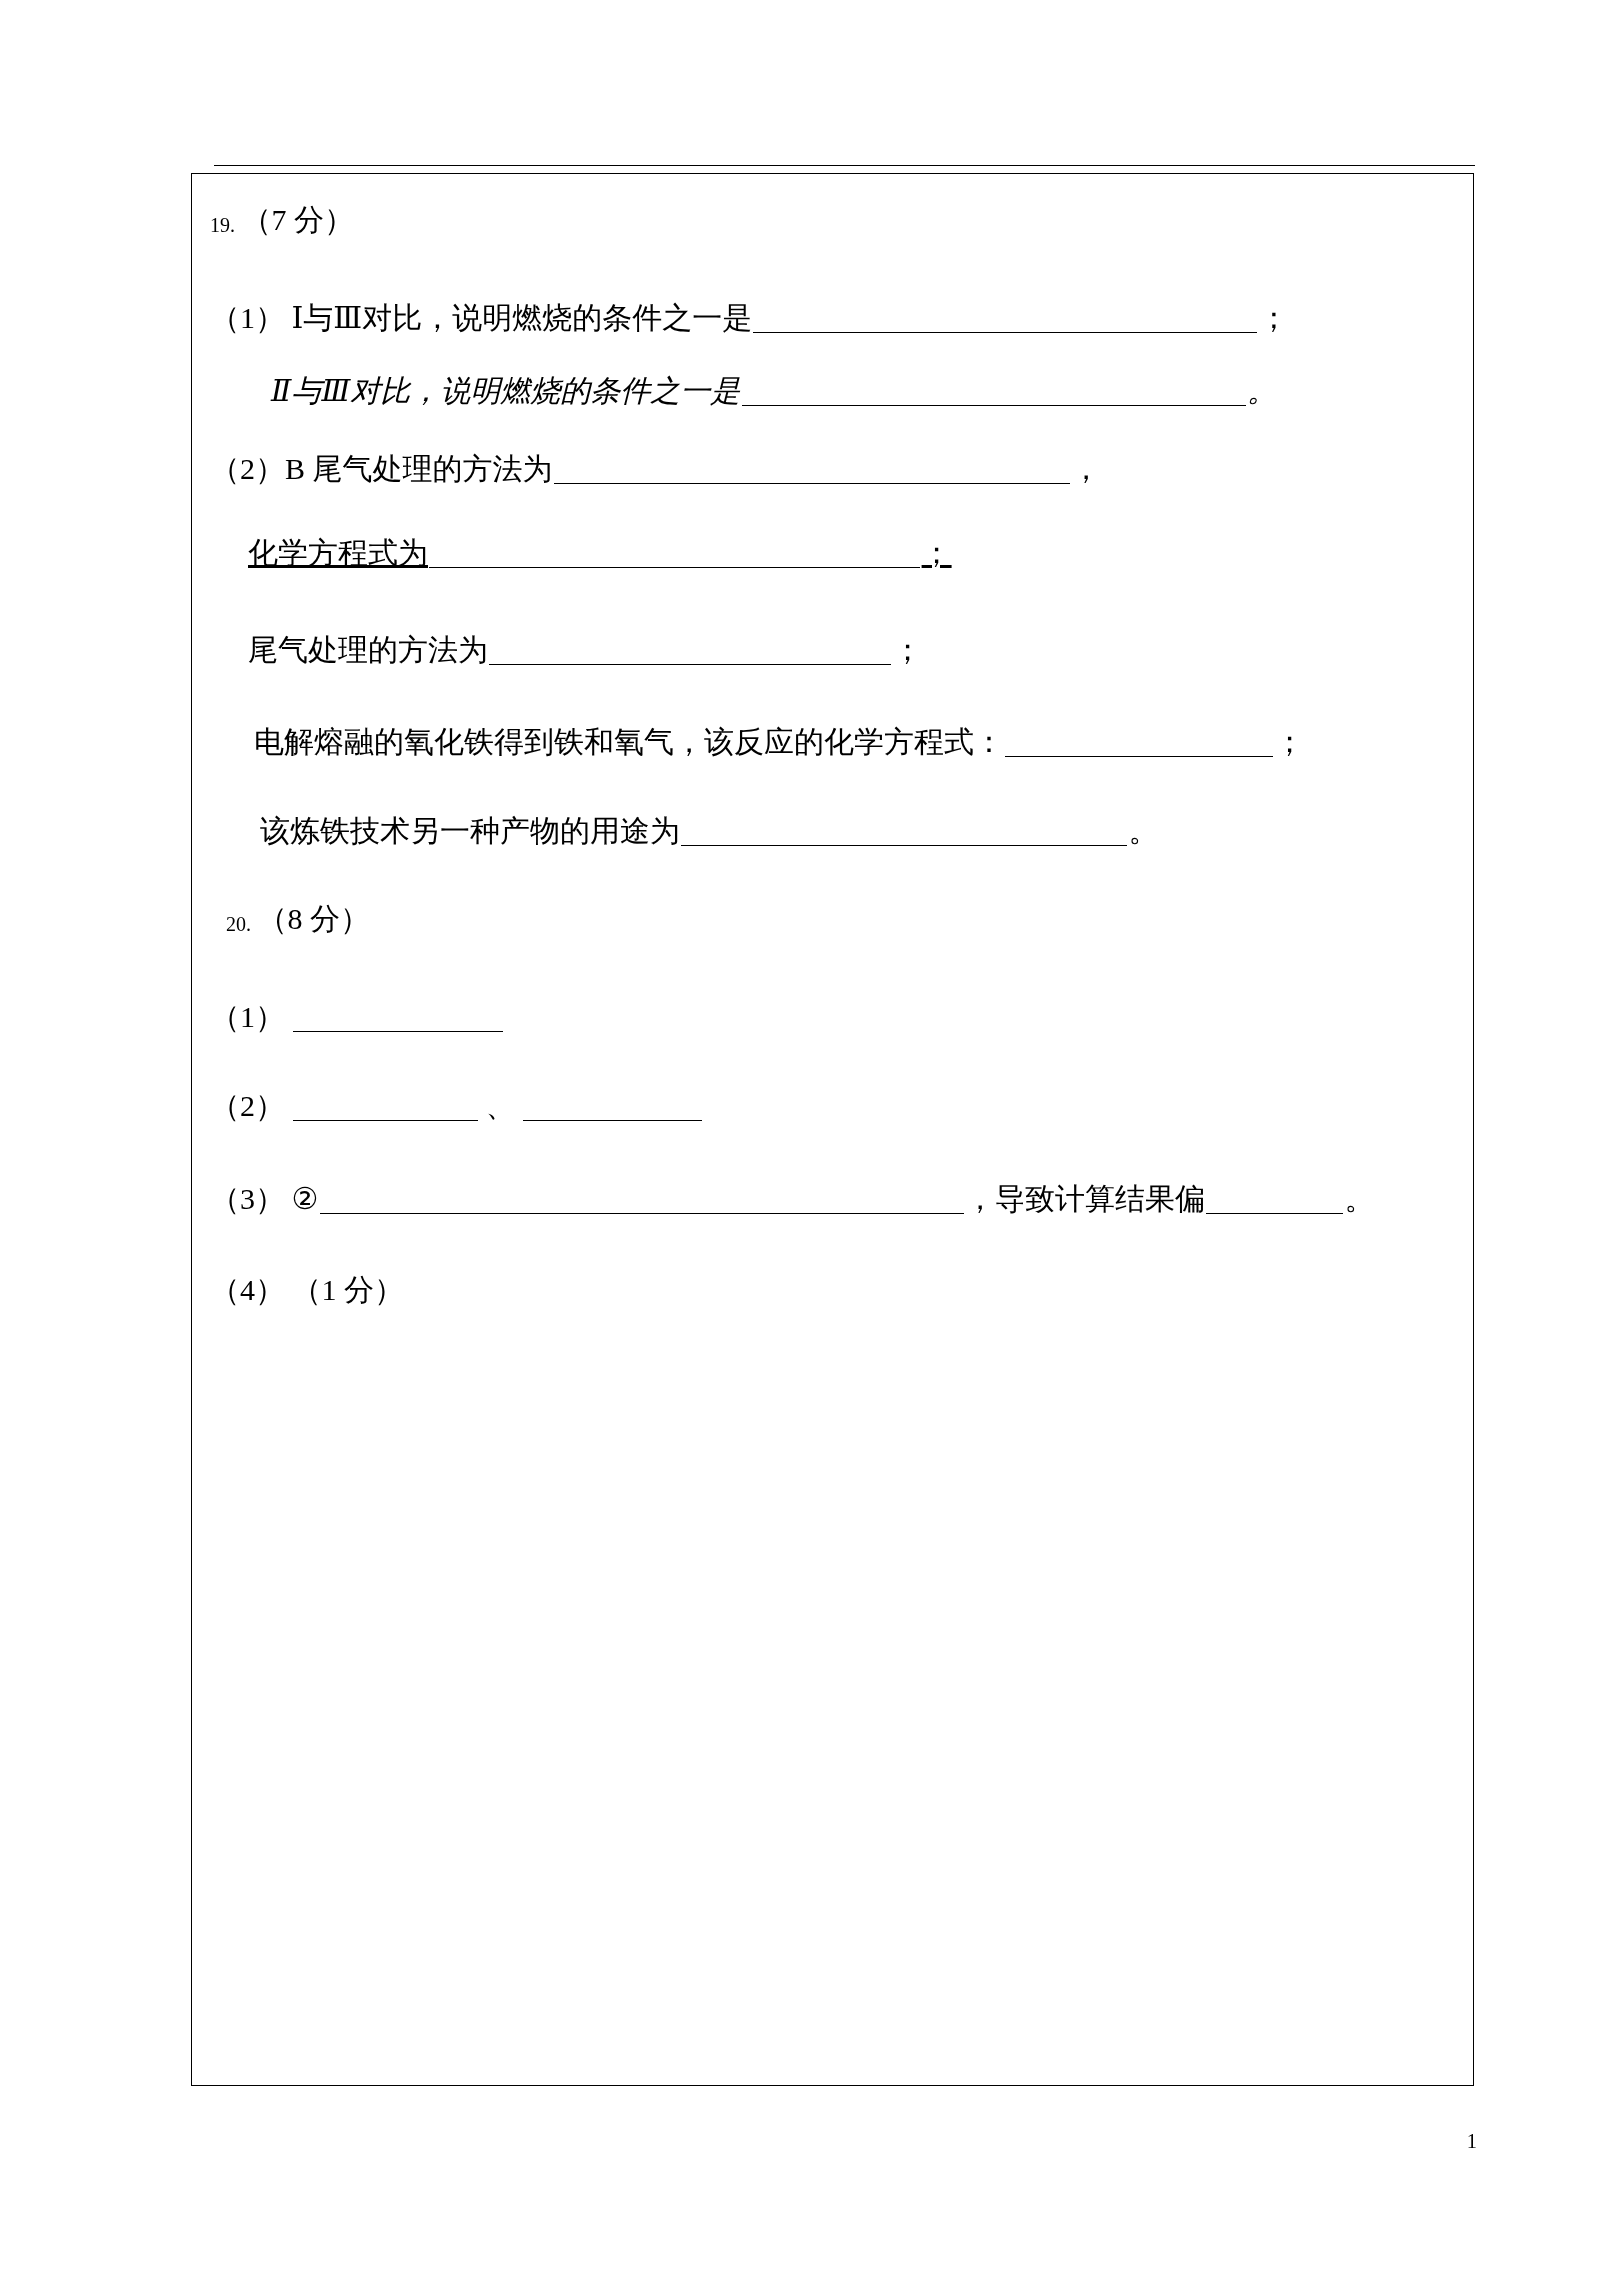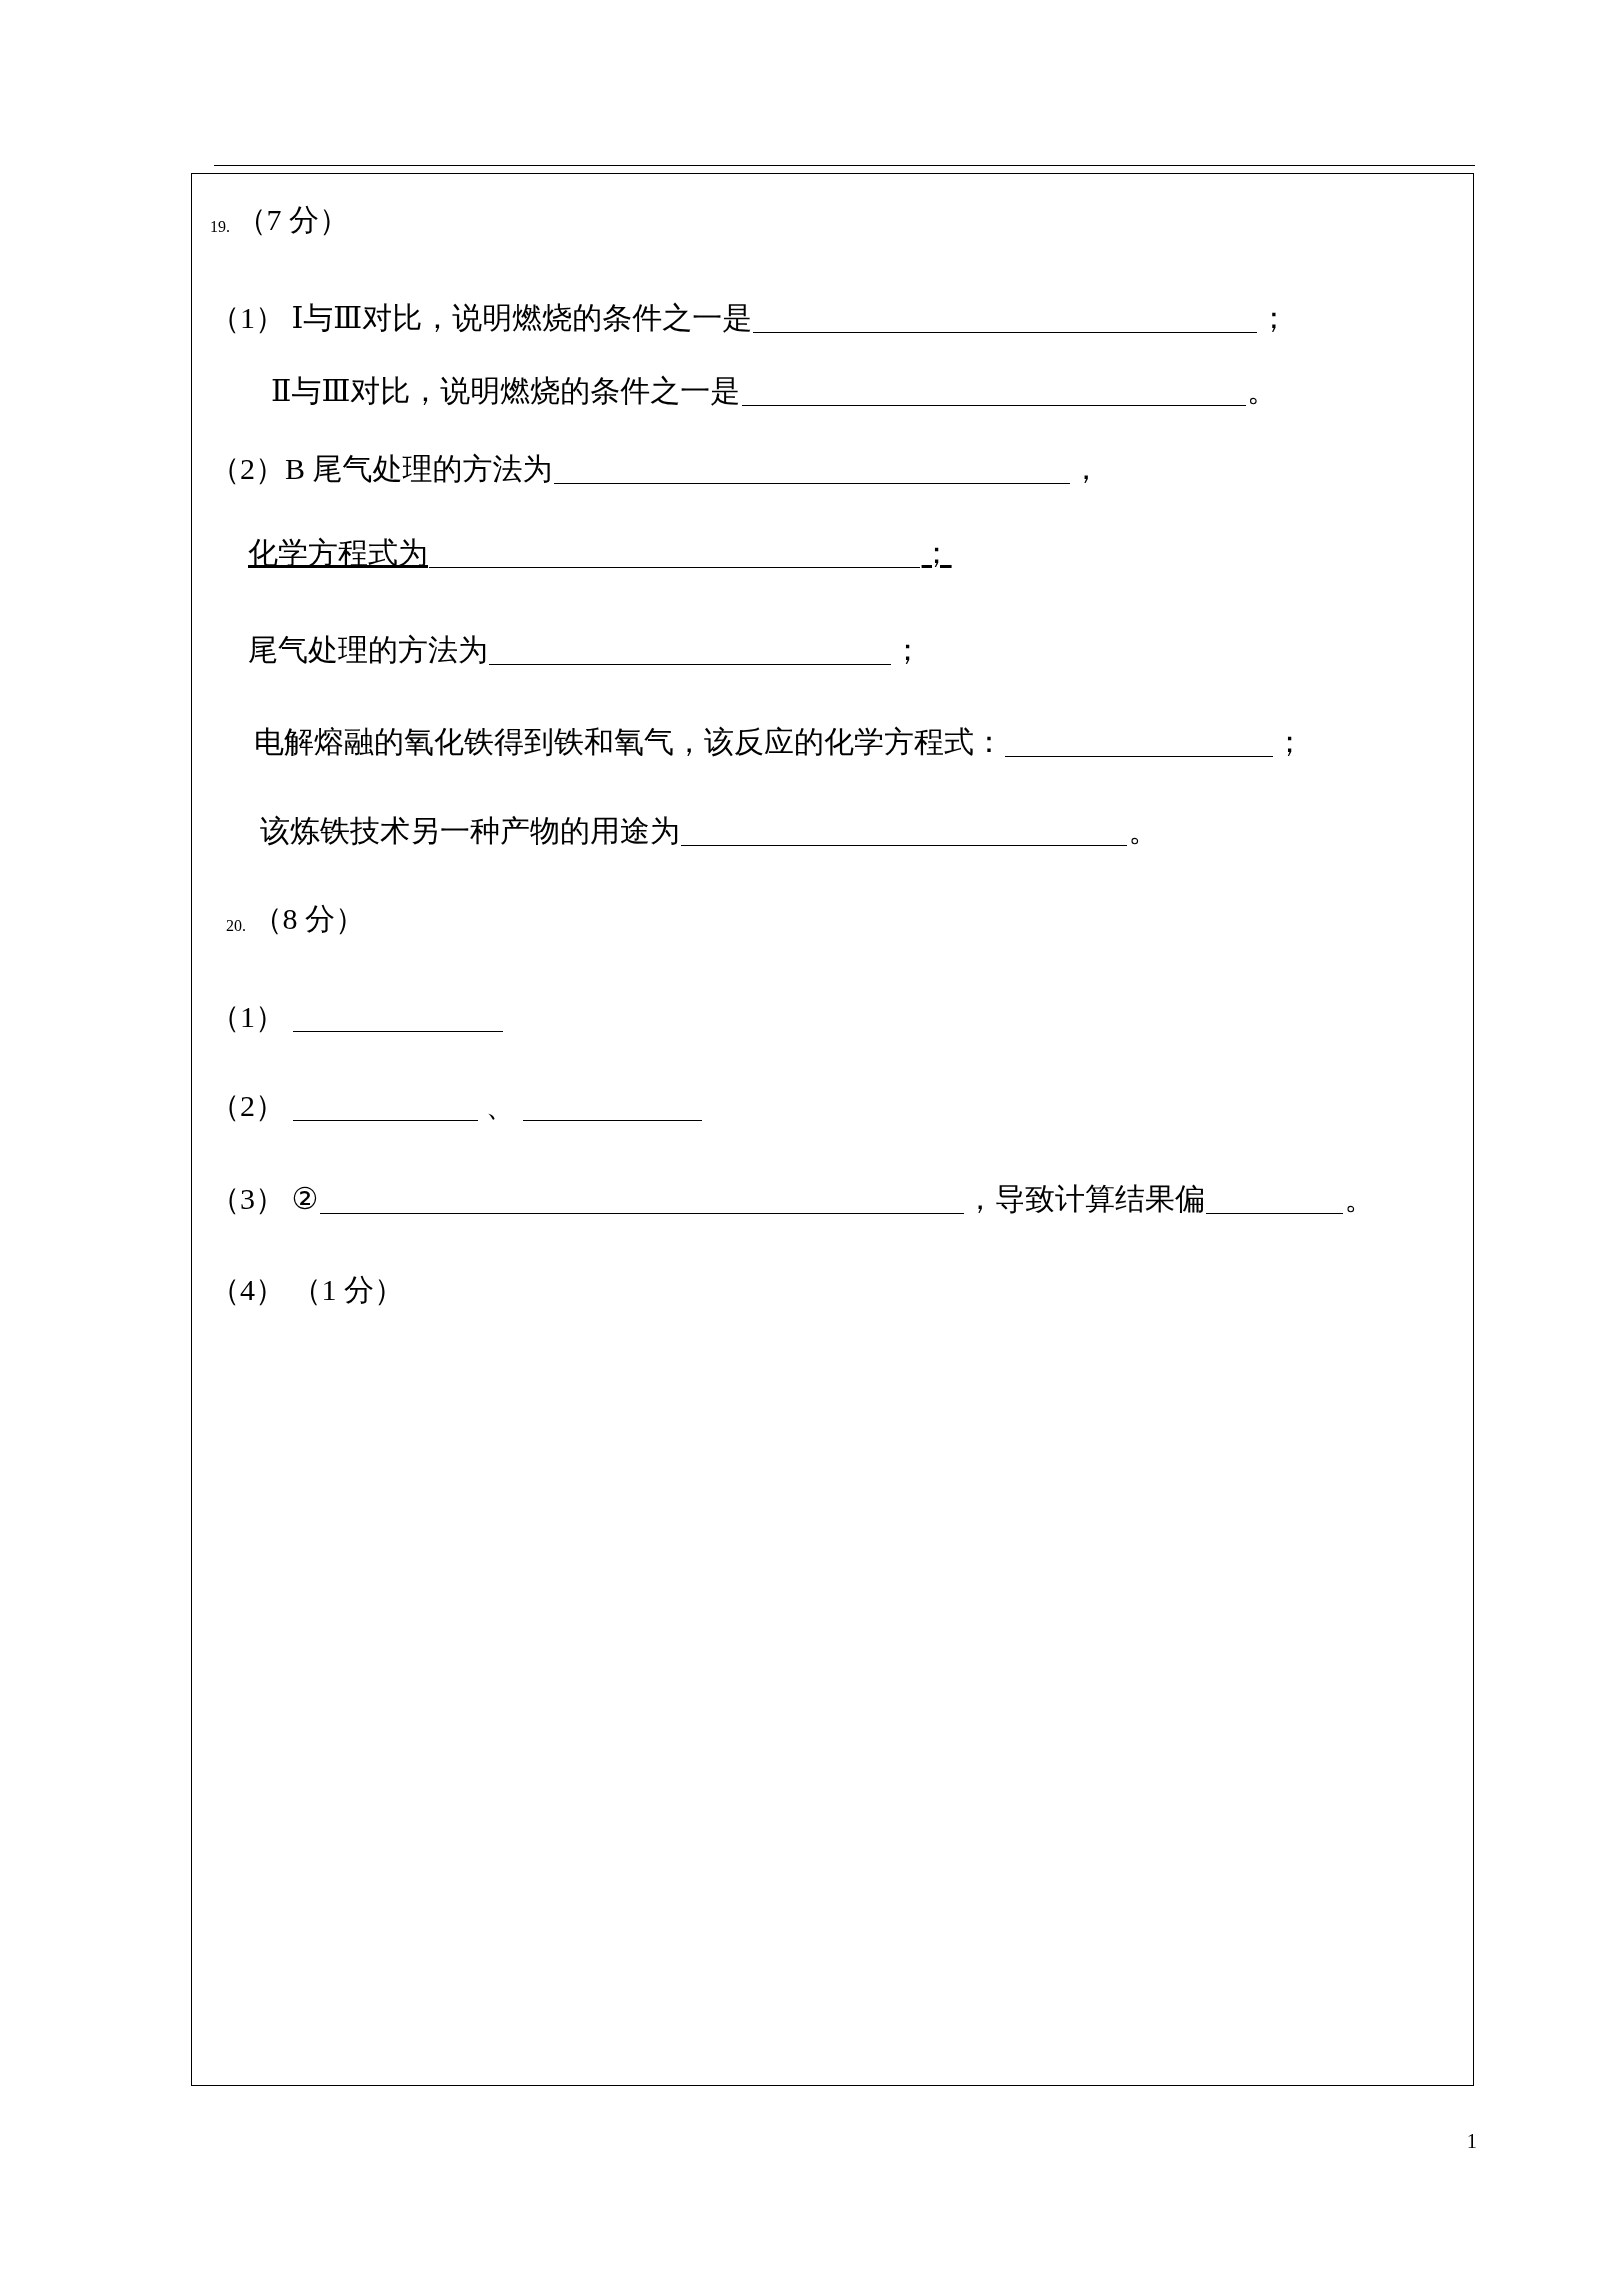--- a/index.html
+++ b/index.html
@@ -66,27 +66,27 @@
   }
   .blank-thick {
     border-bottom: 1.9px solid #000000;
   }
   .gapsm {
     display: inline-block;
     width: 6.4px;
   }
 
   .q-num {
-    font-size: 16px;
+    font-size: 20px;
     letter-spacing: 0px;
   }
 
   .row-19      { position: absolute; left: 0px;  top: 14px; }
   .row-19-1a   { position: absolute; left: 0px;  top: 112px; }
-  .row-19-1b   { position: absolute; left: 61px; top: 185px; }
+  .row-19-1b   { position: absolute; left: 61px; top: 185px; font-style: italic; }
   .row-19-2a   { position: absolute; left: 0px;  top: 263px; }
   .row-19-2b   { position: absolute; left: 38px; top: 347px; text-decoration: underline; }
   .row-19-2c   { position: absolute; left: 38px; top: 444px; }
   .row-19-2d   { position: absolute; left: 44px; top: 536px; }
   .row-19-2e   { position: absolute; left: 50px; top: 625px; text-align: right; }
   .row-20      { position: absolute; left: 16px;  top: 713px; }
   .row-20-1    { position: absolute; left: 0px;  top: 811px; }
   .row-20-2    { position: absolute; left: 0px;  top: 900px; }
   .row-20-3    { position: absolute; left: 0px;  top: 993px; }
   .row-20-4    { position: absolute; left: 0px;  top: 1084px; }

